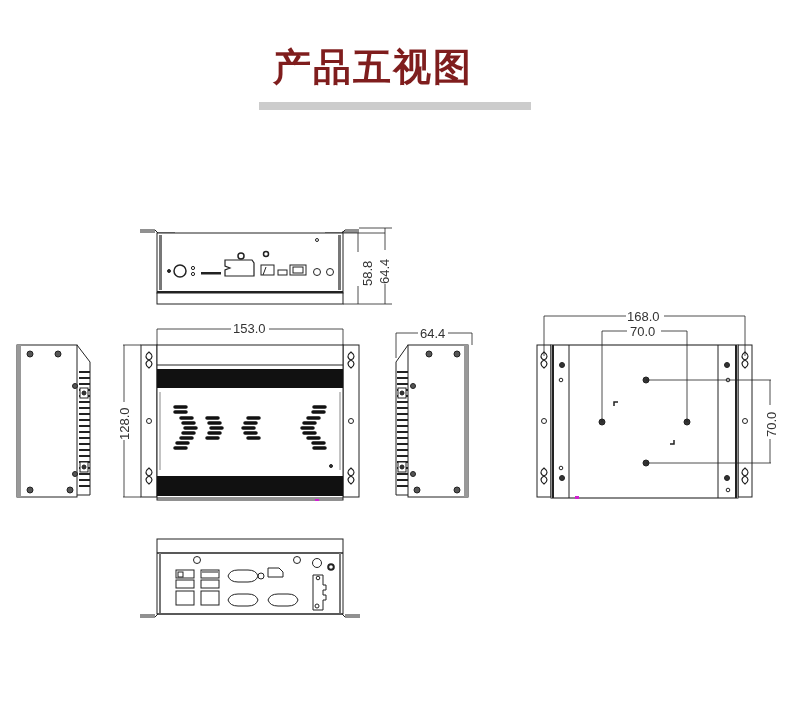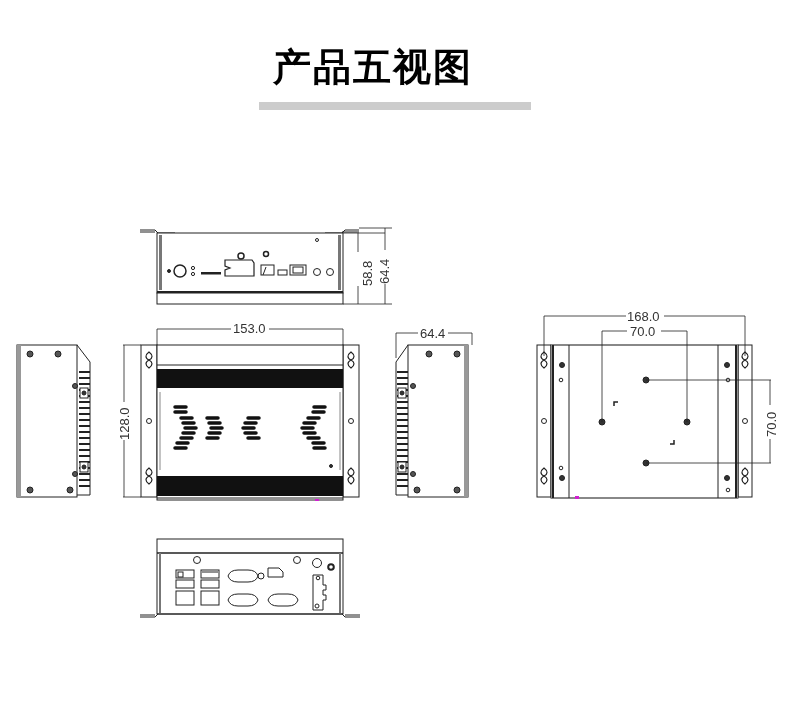--- a/index.html
+++ b/index.html
@@ -1,20 +1,20 @@
 <!DOCTYPE html>
 <html><head>
 <meta charset="utf-8">
 <style>
   html, body { margin:0; padding:0; background:#ffffff; }
   body { width:790px; height:712px; position:relative; overflow:hidden;
          font-family:"Liberation Sans", "DejaVu Sans", sans-serif; }
   .title { position:absolute; left:0; top:42px; width:746px; text-align:center;
            font-family:"DejaVu Sans", sans-serif; font-weight:bold; font-size:38px;
-           color:#000000; letter-spacing:2px; line-height:50px; }
+           color:#7f1d1d; letter-spacing:2px; line-height:50px; }
   .title-bar { position:absolute; left:259px; top:102px; width:272px; height:8px; background:#cccccc; }
   svg.drawing { position:absolute; left:0; top:0; }
   .dim { font-family:"Liberation Sans", sans-serif; font-size:13px; fill:#333333; }
 </style>
 </head>
 <body>
 
 <div class="title">产品五视图</div>
 <div class="title-bar"></div>
 

